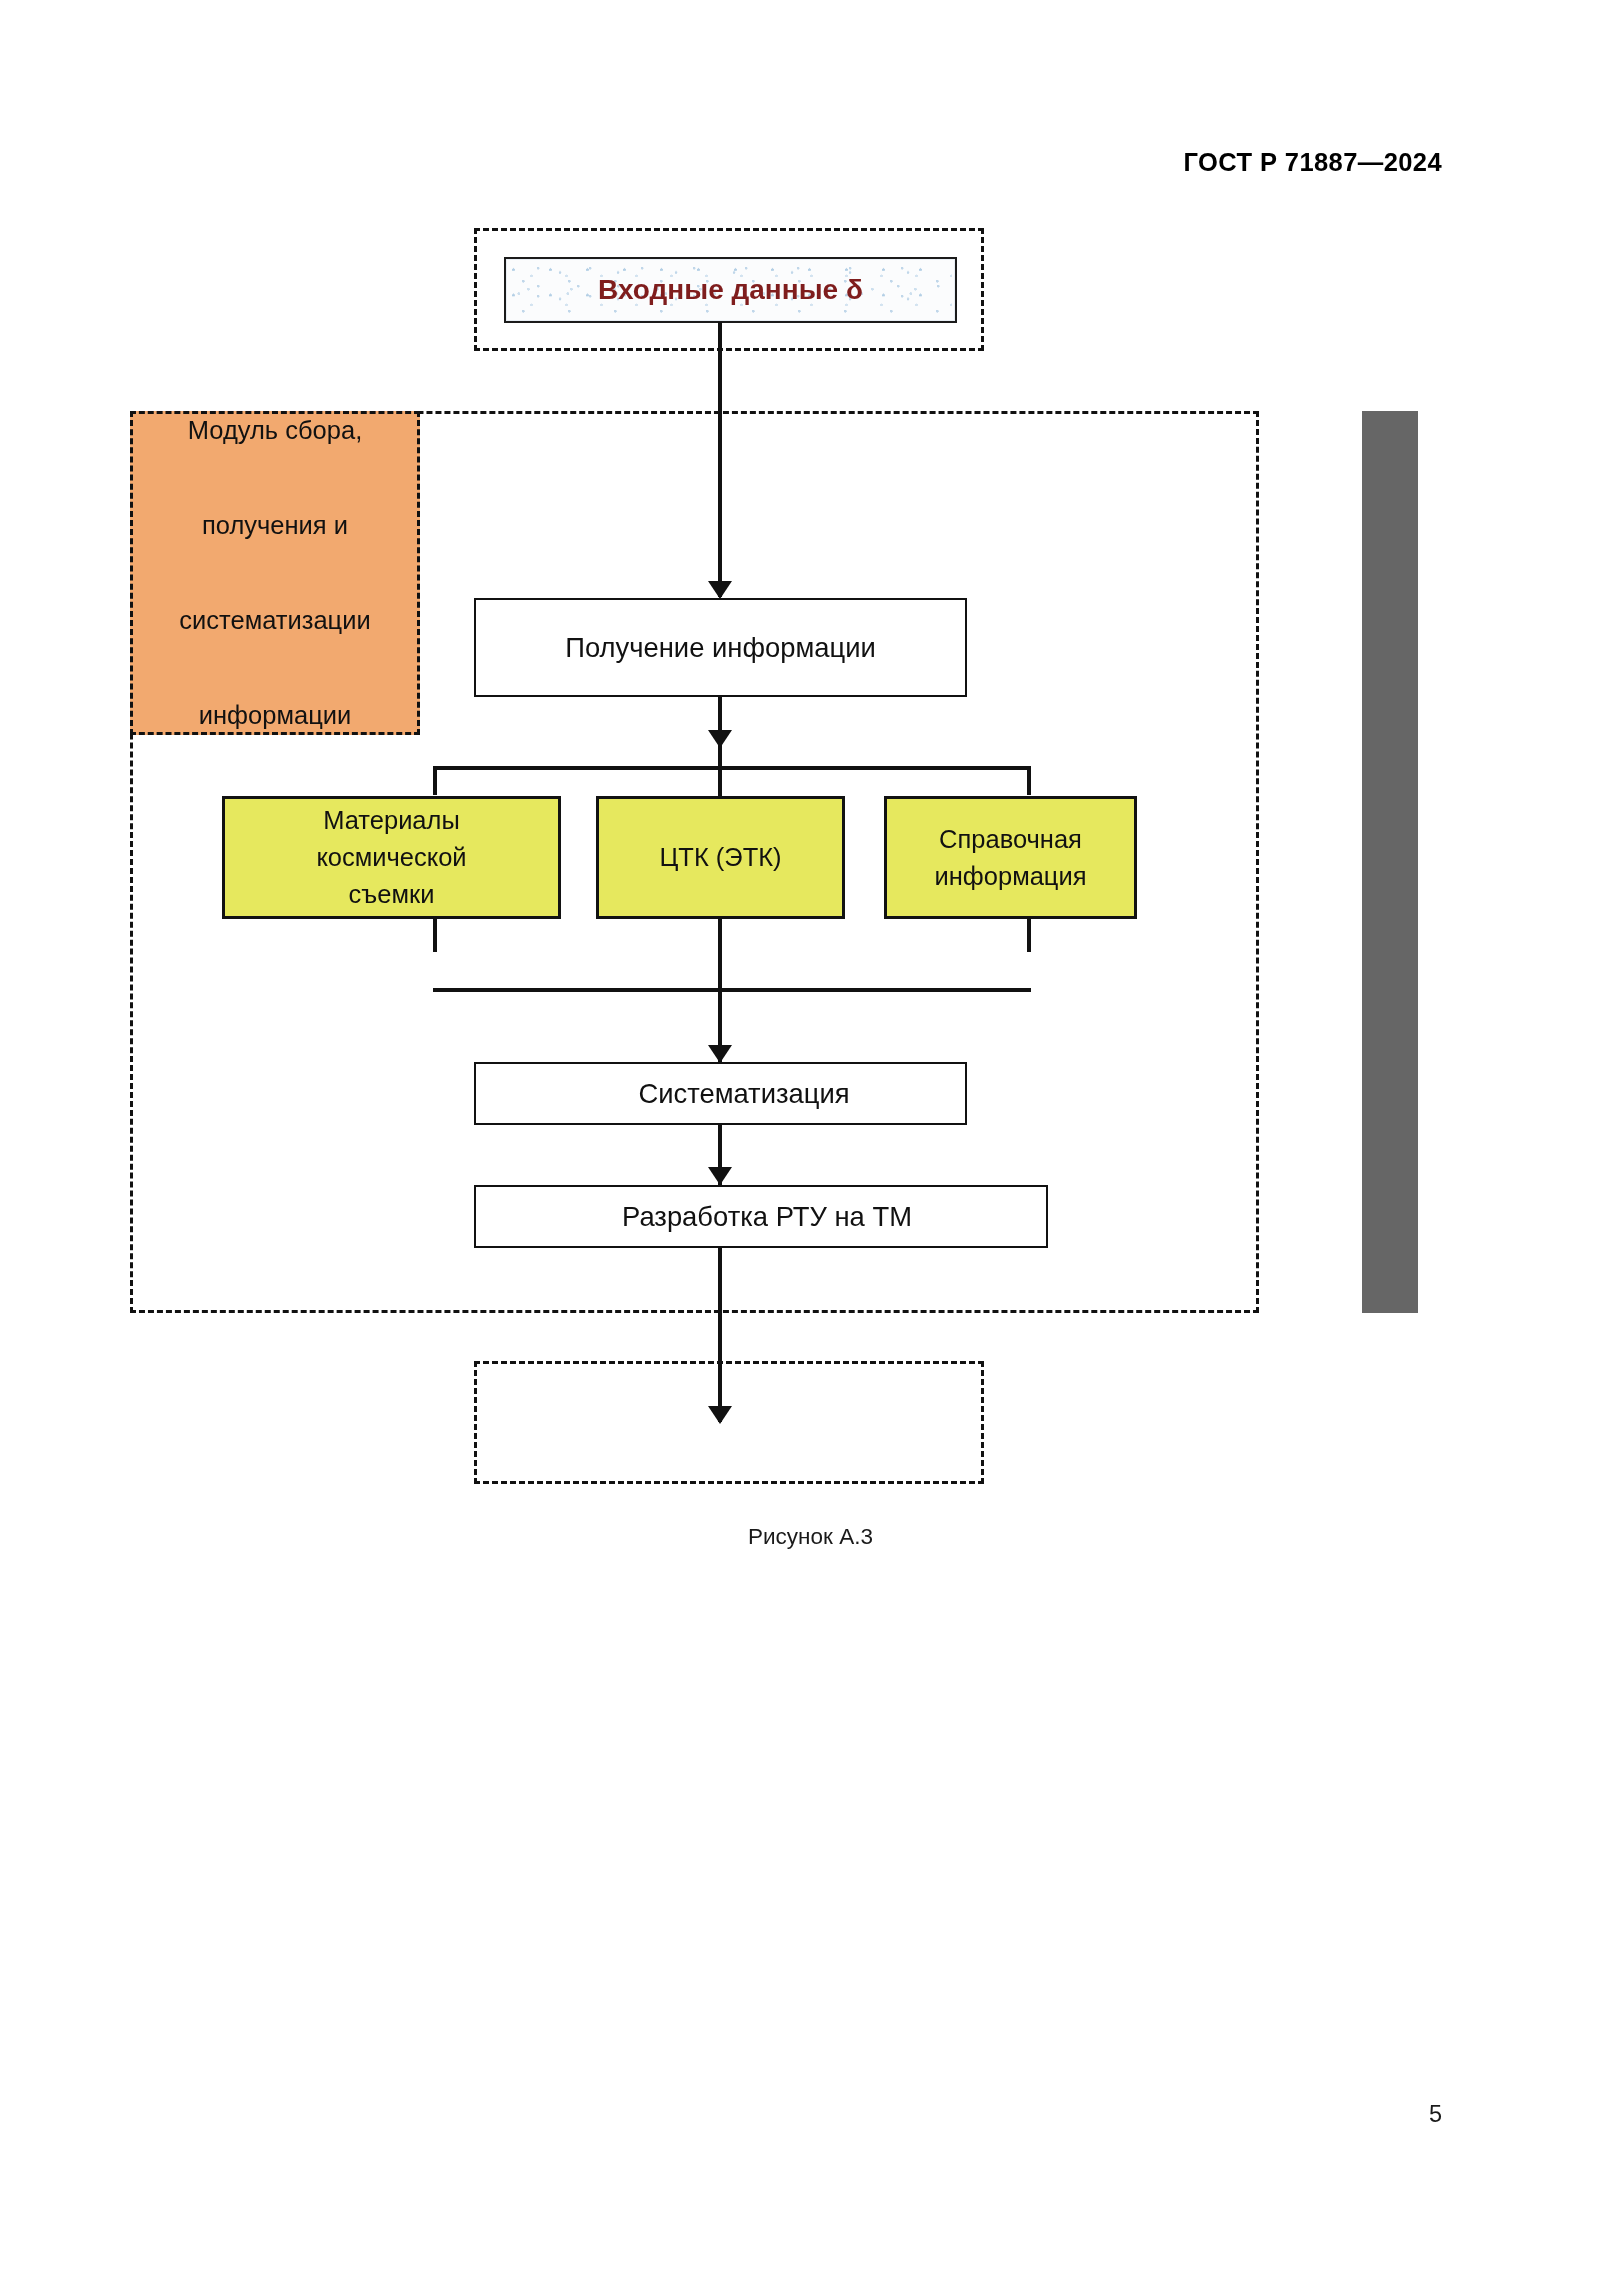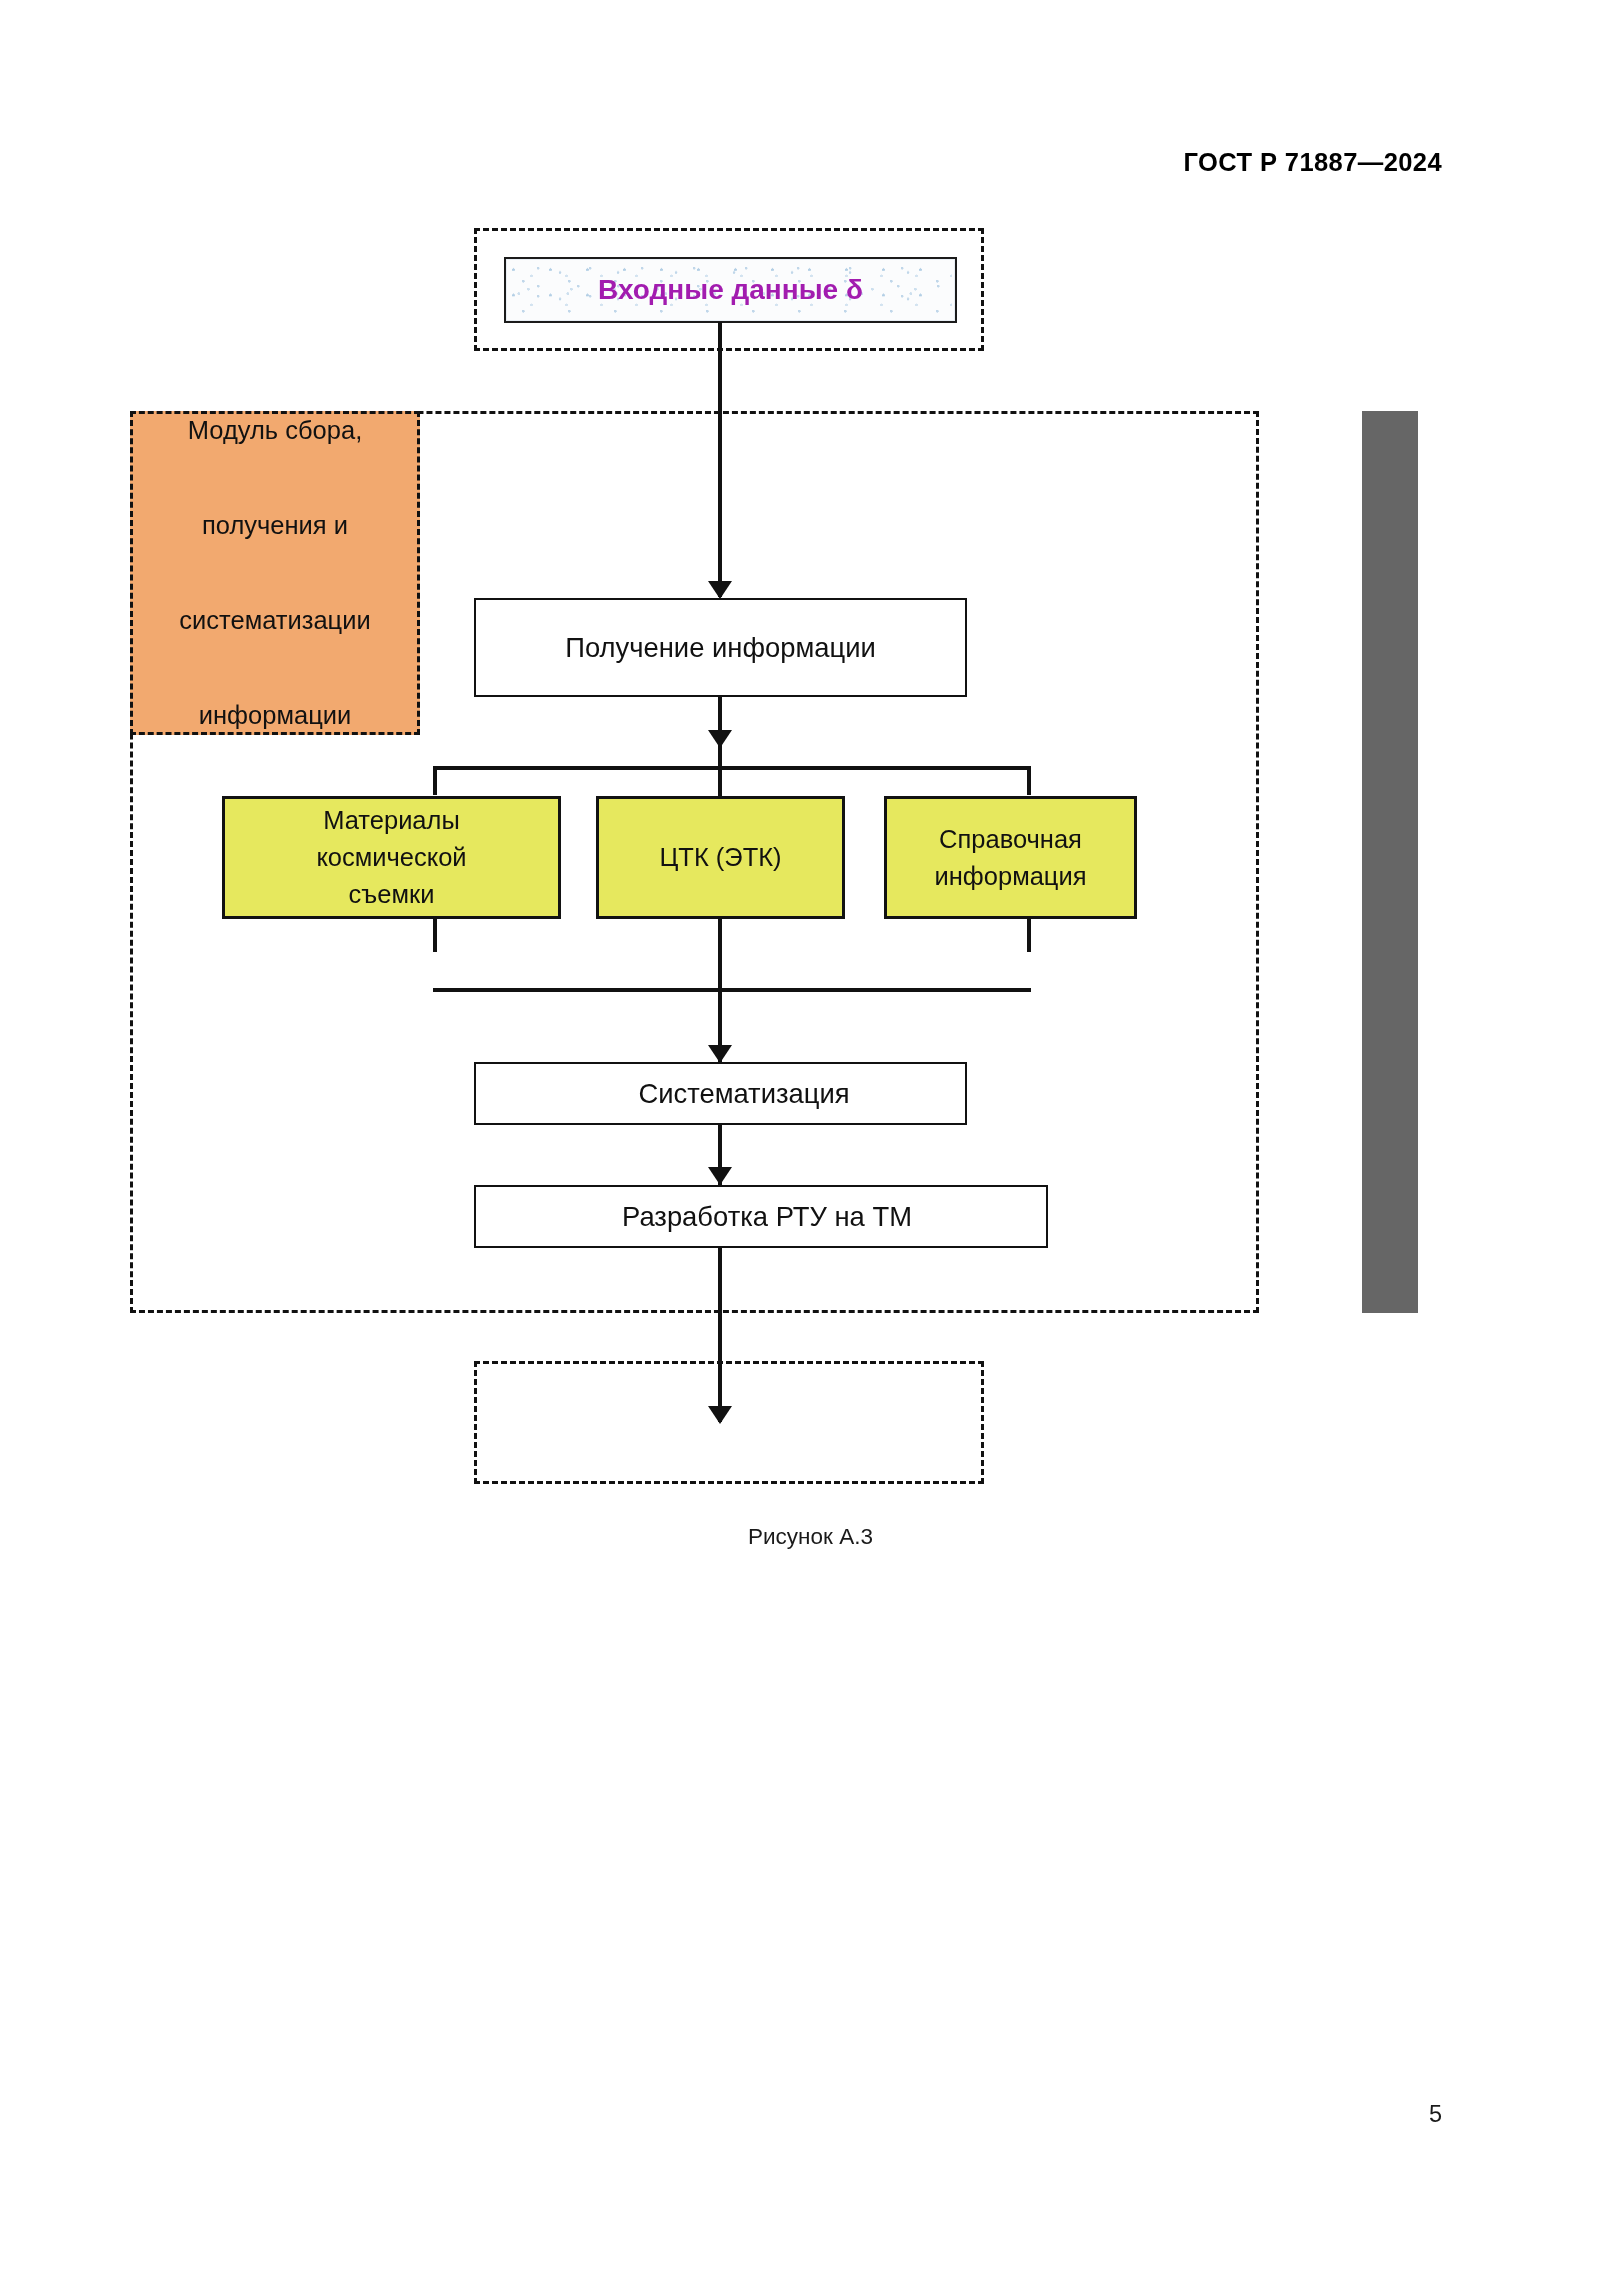--- a/index.html
+++ b/index.html
@@ -71,21 +71,21 @@
     text-align: center;
     background: #ffffff;
     line-height: 1.45;
   }
   .box-io {
     background: #fbfcfd;
     border: 2.9px solid #1b1b1b;
     box-shadow: inset 0 0 0 1px #e8eef4;
     font-size: 28px;
     font-weight: bold;
-    color: #a21caf;
+    color: #7f1d1d;
   }
   .box-io .speck {
     position: absolute;
     inset: 2.9px;
     pointer-events: none;
     background:
       radial-gradient(circle at 12% 30%, rgba(120,170,210,.55) 0 1.2px, transparent 1.6px),
       radial-gradient(circle at 31% 64%, rgba(120,170,210,.45) 0 1.2px, transparent 1.6px),
       radial-gradient(circle at 56% 22%, rgba(120,170,210,.45) 0 1.2px, transparent 1.6px),
       radial-gradient(circle at 73% 71%, rgba(120,170,210,.45) 0 1.2px, transparent 1.6px),

